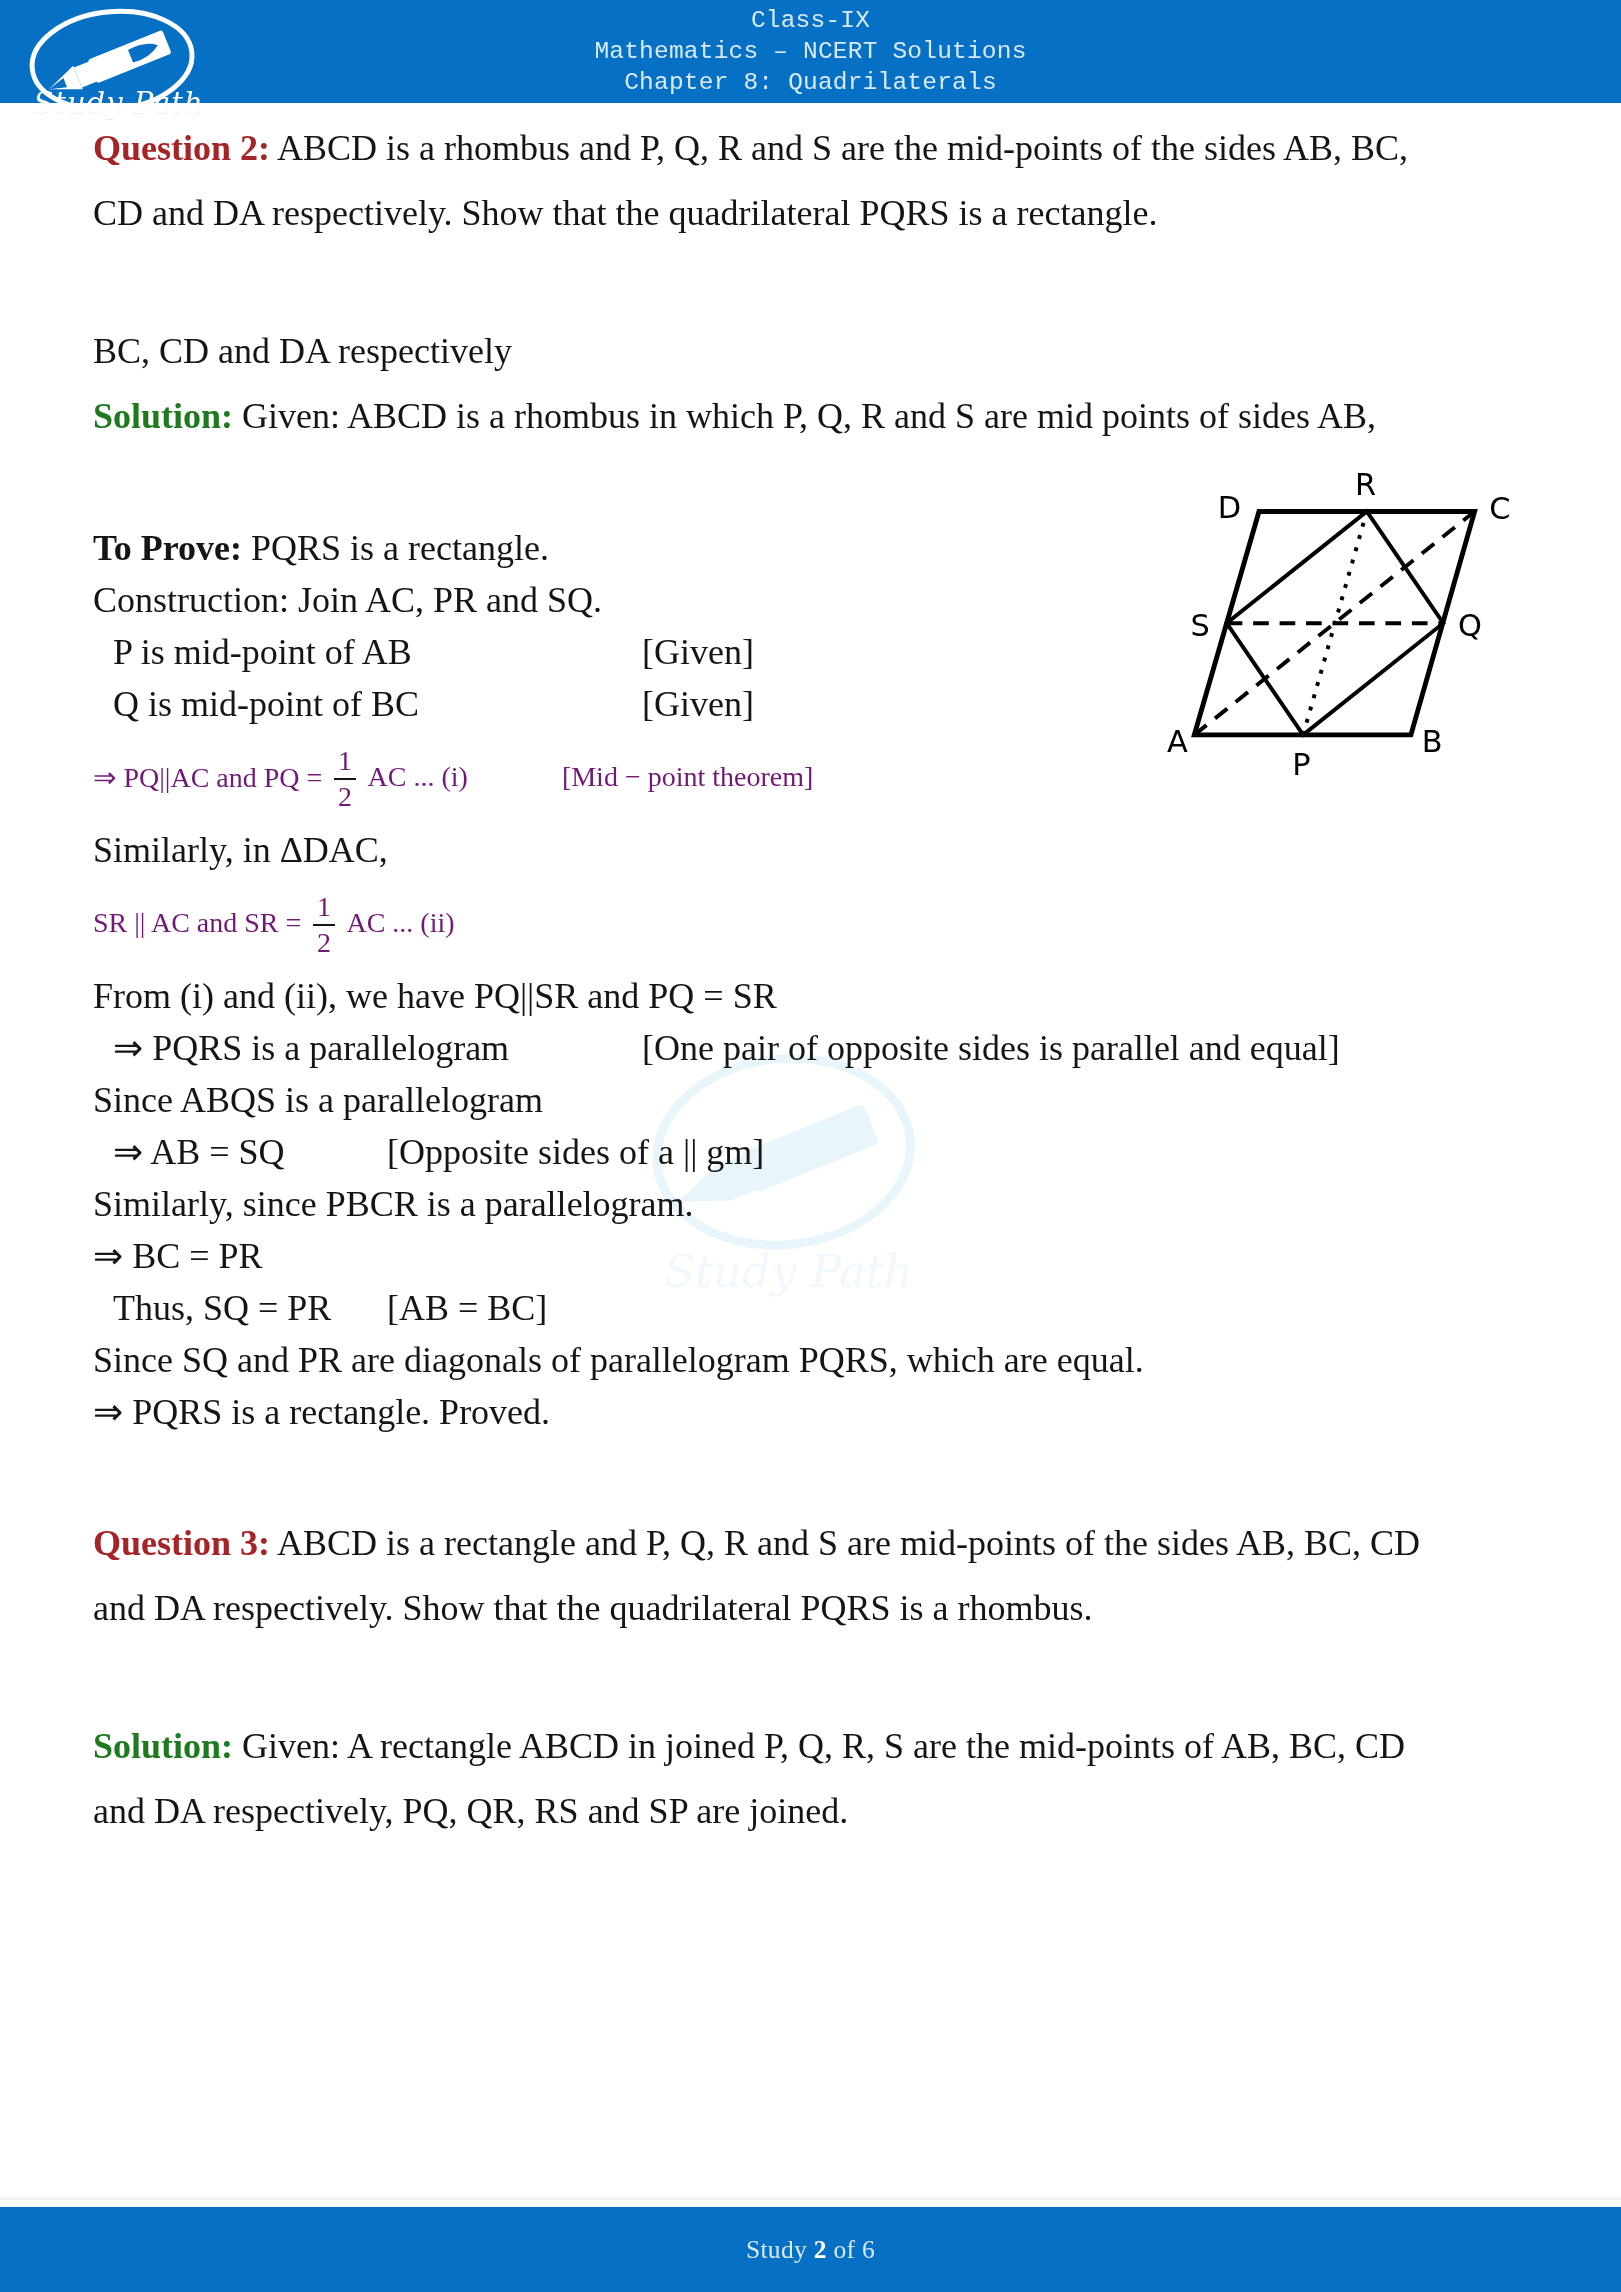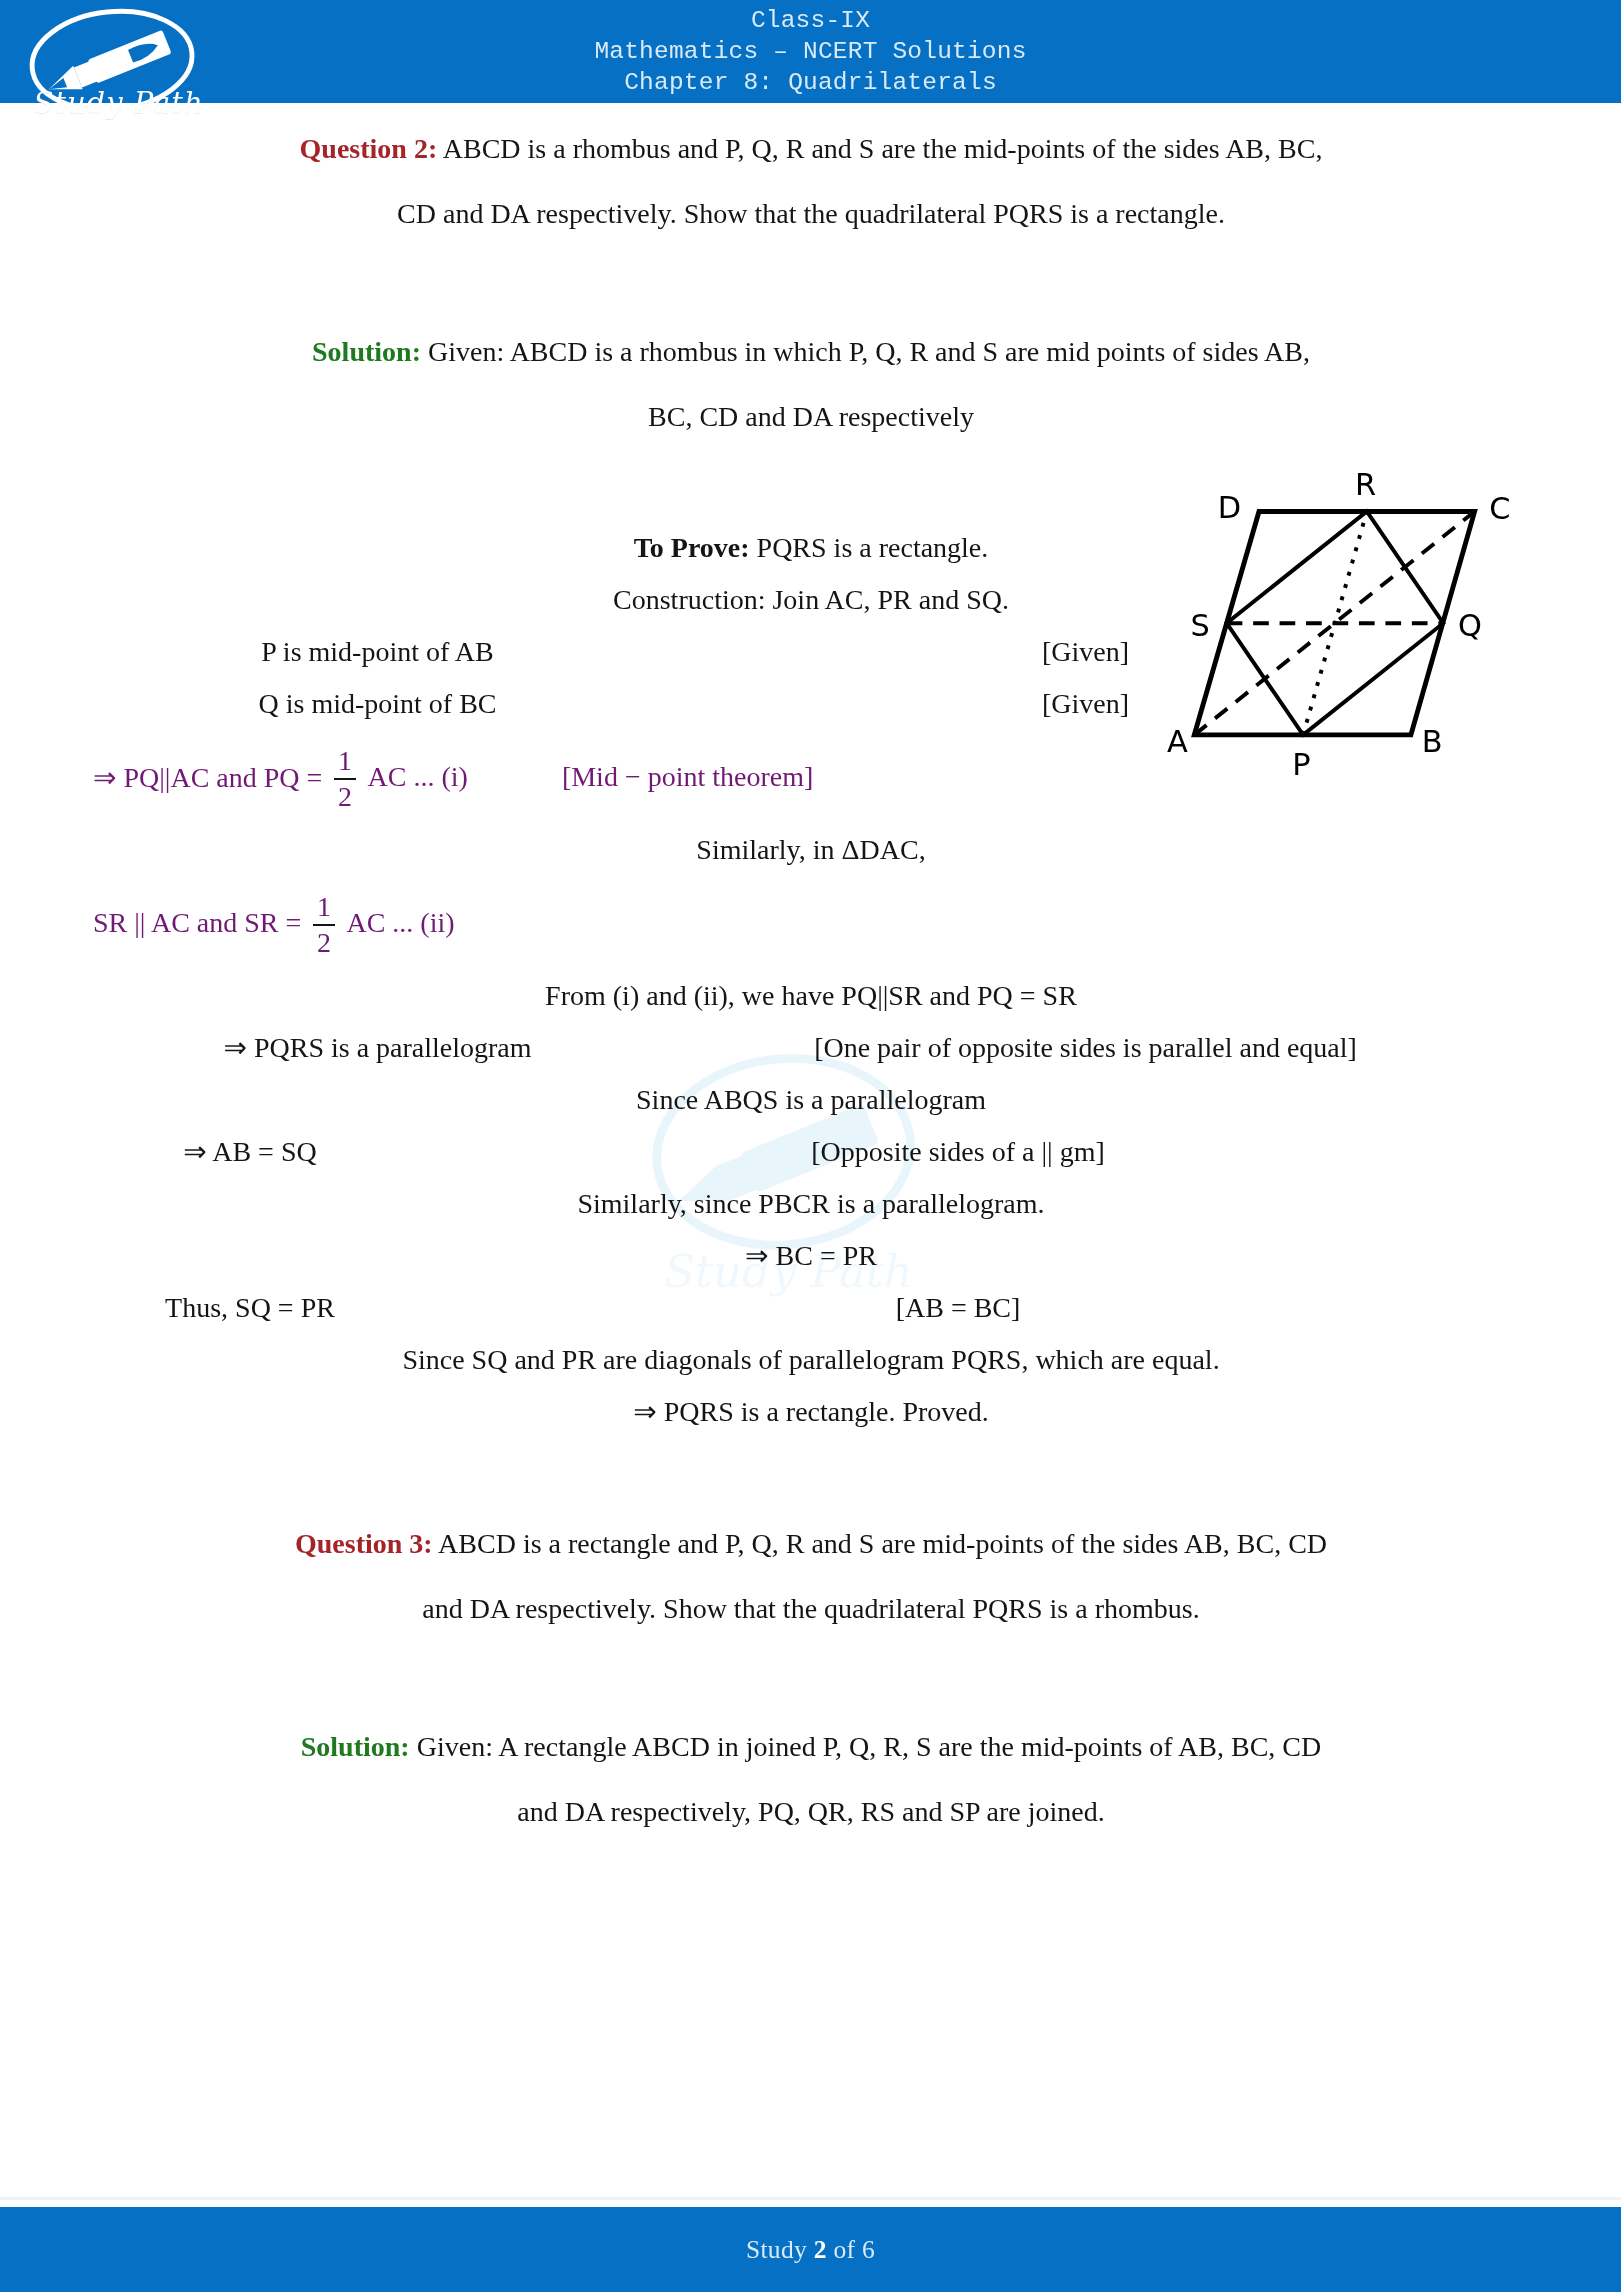--- a/index.html
+++ b/index.html
@@ -92,25 +92,24 @@
 
   
   .content {
     position: absolute;
     left: 93px;
     top: 116px;
     width: 1436px;
   }
   .para {
     font-family: "Liberation Serif", serif;
-    font-size: 28px;
+    font-size: 36px;
     line-height: 52px;
     color: #151515;
     margin: 0;
-    text-align: center;
   }
   .para.wide { line-height: 65px; }
   .q-label {
     color: #a42428;
     font-weight: bold;
   }
   .s-label {
     color: #1f7a1f;
     font-weight: bold;
   }
@@ -260,22 +259,22 @@
     </svg>
   </div>
 
   <div class="content">
 
     <p class="para wide"><span class="q-label">Question 2:</span><span> ABCD is a rhombus and P, Q, R and S are the mid-points of the sides AB, BC,</span></p>
     <p class="para wide"><span>CD and DA respectively. Show that the quadrilateral PQRS is a rectangle.</span></p>
 
     <div class="spacer-lg"></div>
 
+    <p class="para wide"><span>BC, CD and DA respectively</span></p>
     <p class="para wide"><span class="s-label">Solution:</span><span> Given: ABCD is a rhombus in which P, Q, R and S are mid points of sides AB,</span></p>
-    <p class="para wide"><span>BC, CD and DA respectively</span></p>
 
     <div class="spacer-lg"></div>
 
     <p class="para"><span class="b-label">To Prove:</span><span> PQRS is a rectangle.</span></p>
     <p class="para">Construction: Join AC, PR and SQ.</p>
 
     <div class="para twocol">
       <span class="c1">P is mid-point of AB</span>
       <span class="c2">[Given]</span>
     </div>

